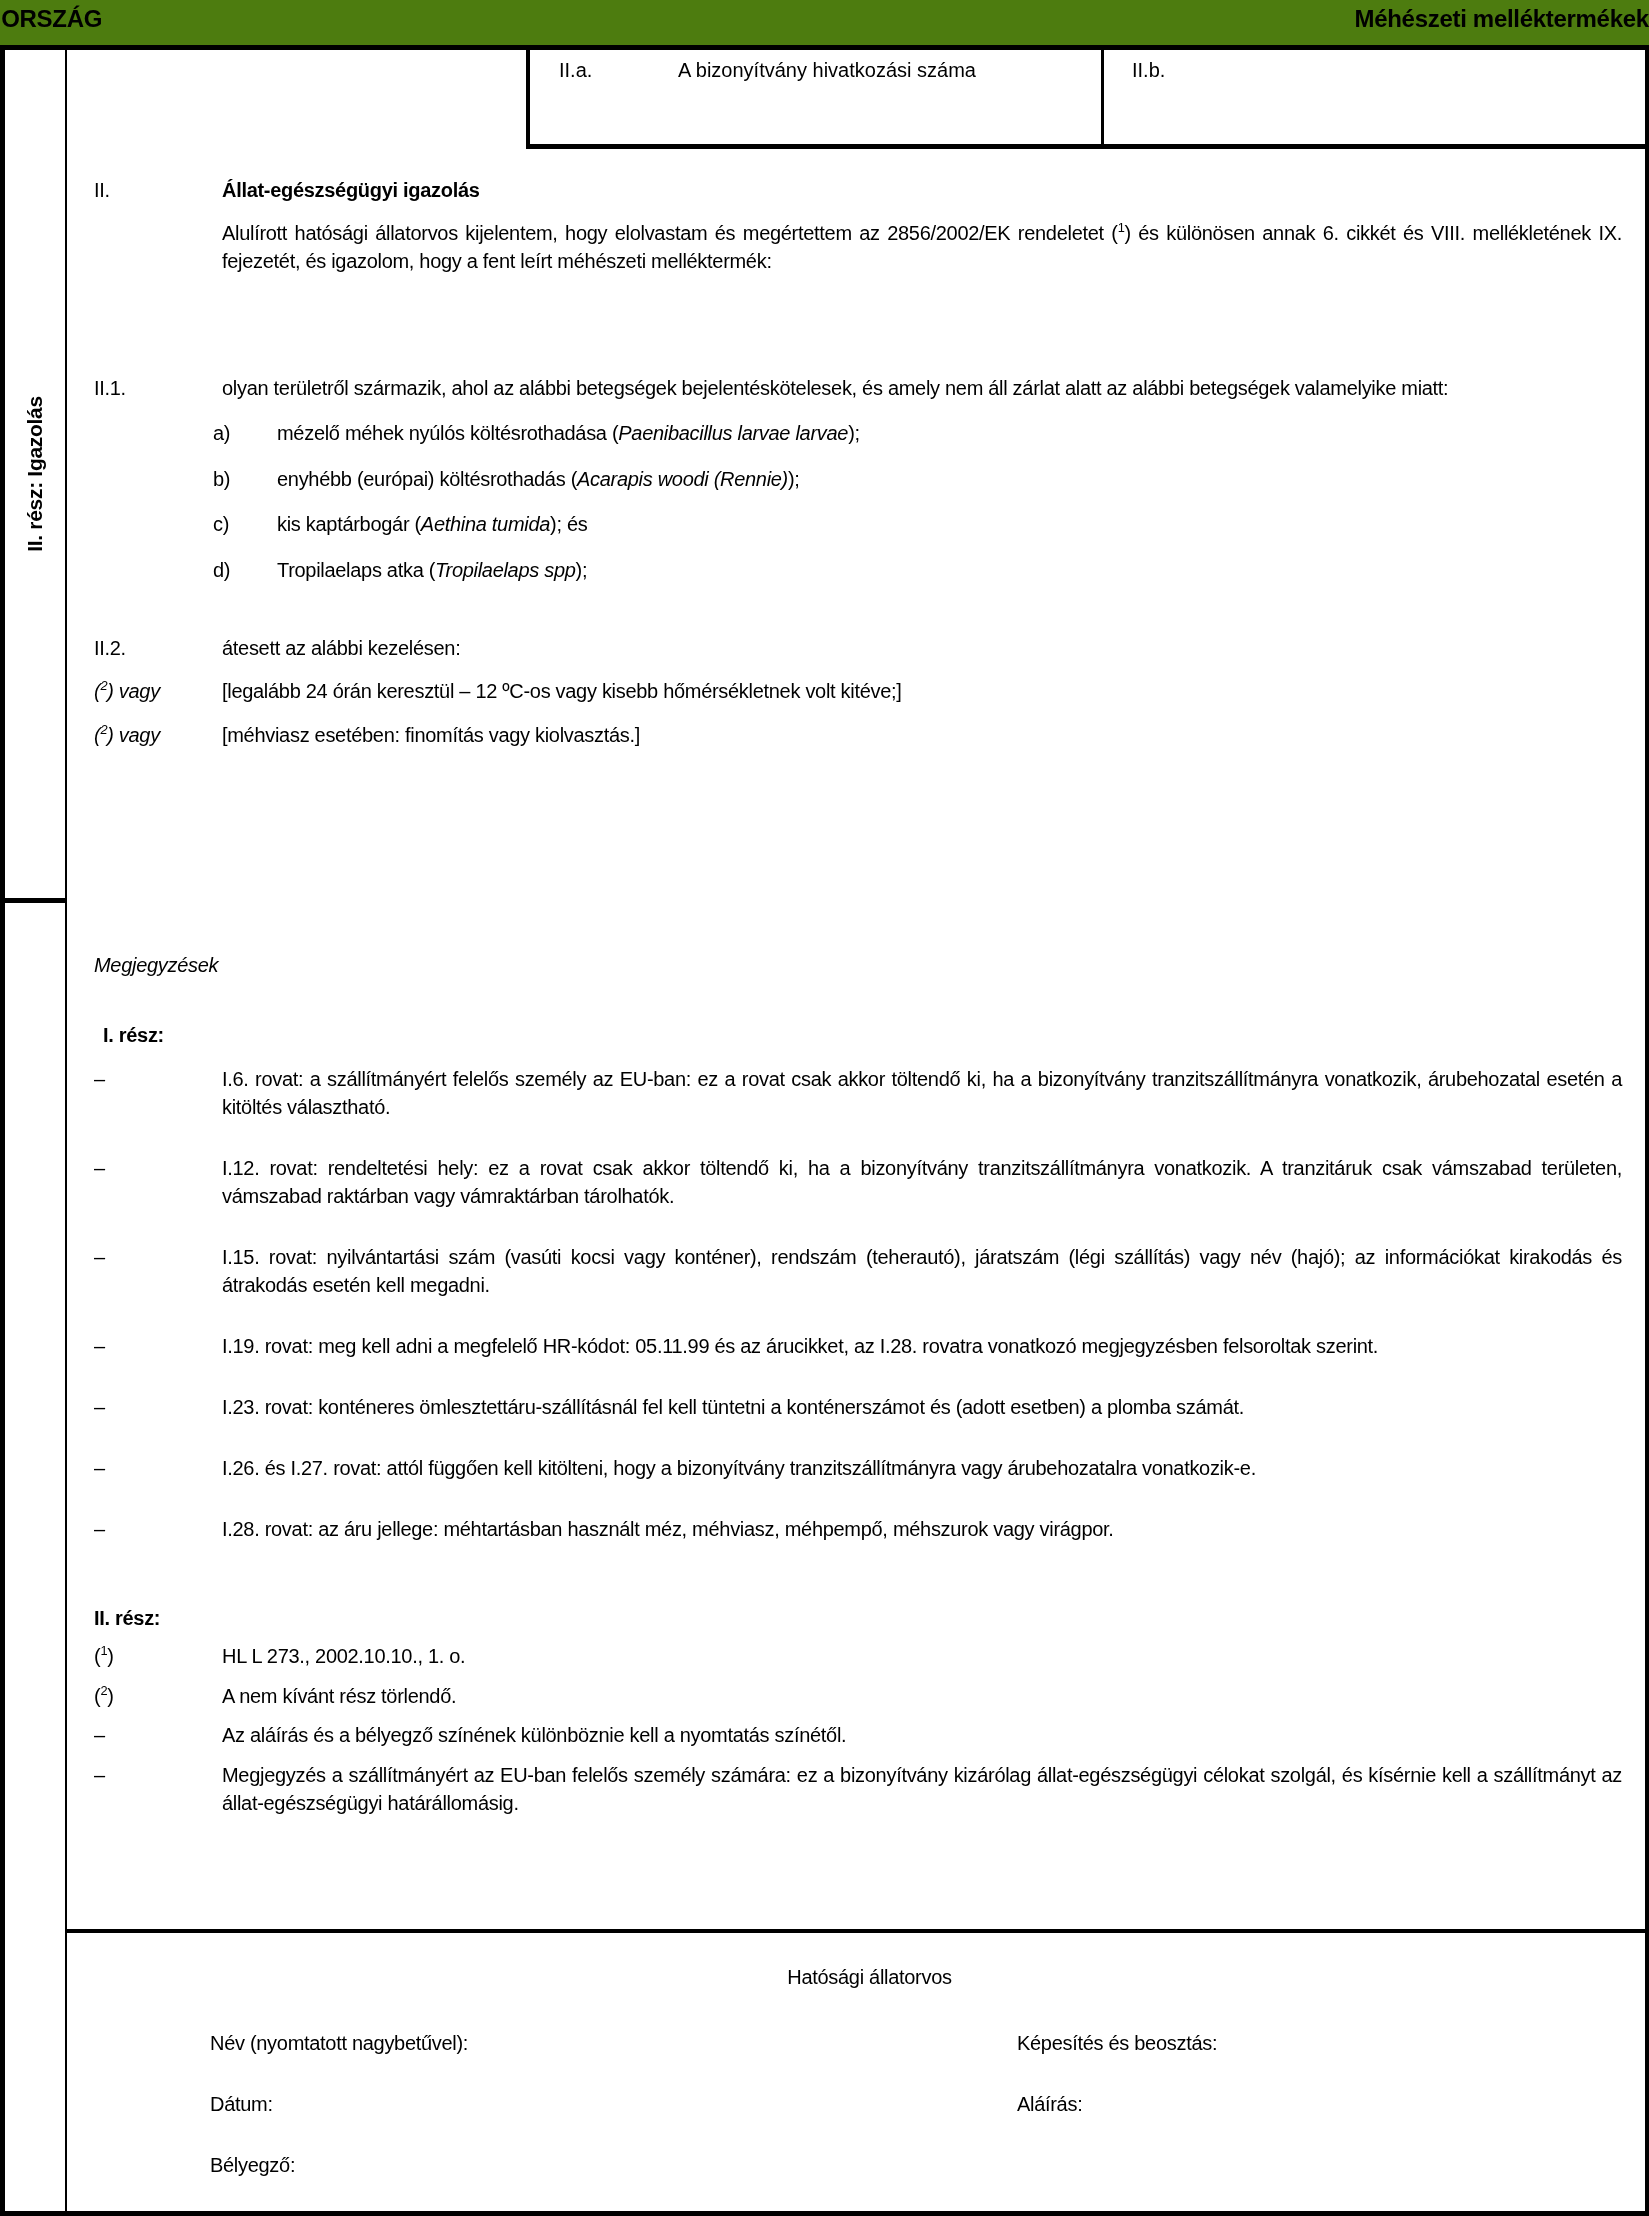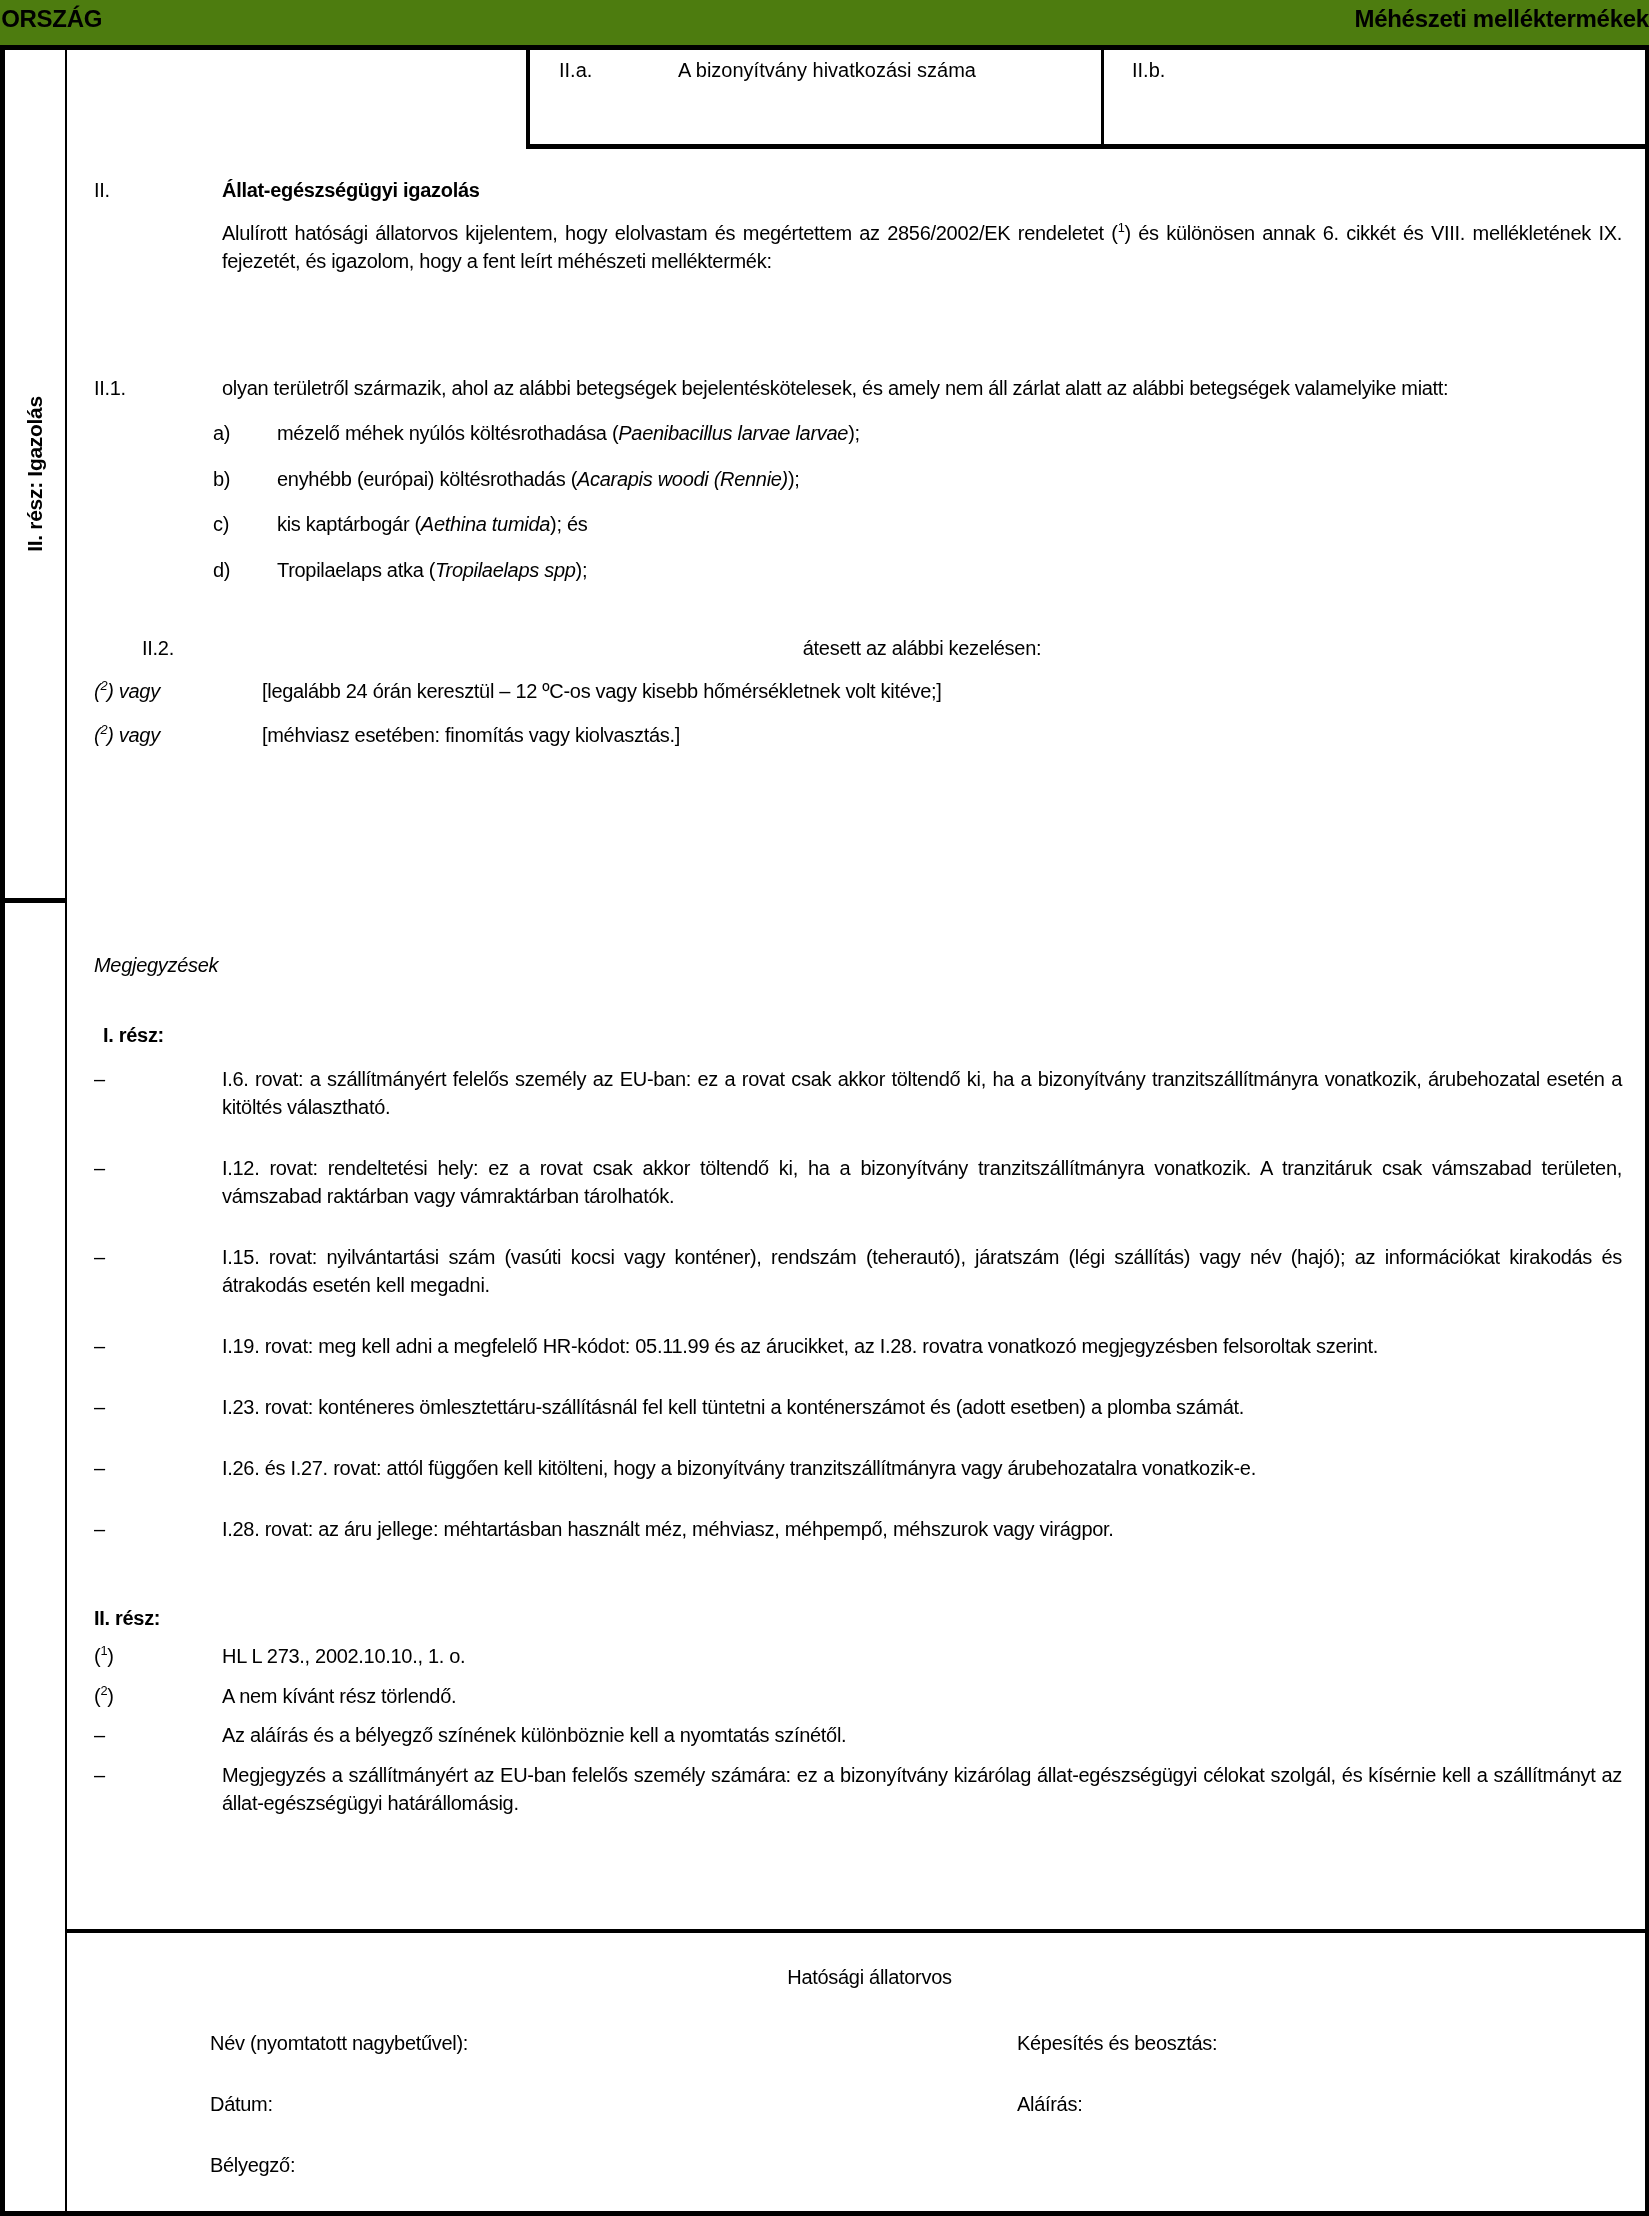--- a/index.html
+++ b/index.html
@@ -22,22 +22,22 @@
            font-size:20px;line-height:28px;letter-spacing:-0.3px;}
   .row{display:grid;grid-template-columns:128px 1fr;align-items:start;}
   .list{margin-left:119px;}
   .li{display:grid;grid-template-columns:64px 1fr;margin-top:17.4px;}
   .b{font-weight:bold;}
   .i{font-style:italic;}
   .just{text-align:justify;}
   sup{font-size:12.8px;line-height:0;}
   .intro{margin:15px 0 0 128px;}
   .s-ii1{margin-top:99px;}
-  .s-ii2{margin-top:50px;text-align:center;}
-  .opt{margin-top:15.6px;gap:40px;}
+  .s-ii2{margin-top:50px;}
+  .opt{margin-top:15.6px;}
   .notes-title{margin-top:202px;font-style:italic;}
   .part-title{margin-top:42px;font-weight:bold;}
   .part-title.p2{margin-top:61px;}
   .bullet{margin-top:16px;margin-bottom:33px;}
   .bullet.first{margin-top:16px;}
   .fn{margin-top:10.4px;margin-bottom:11.6px;}
   .official{position:absolute;left:62px;right:0;top:1879px;border-top:4.6px solid #000;
             font-size:20px;line-height:28px;letter-spacing:-0.3px;}
   .off-title{margin:30px 0 0 27px;text-align:center;}
   .off-row{margin-left:143px;display:grid;grid-template-columns:807px auto;}

